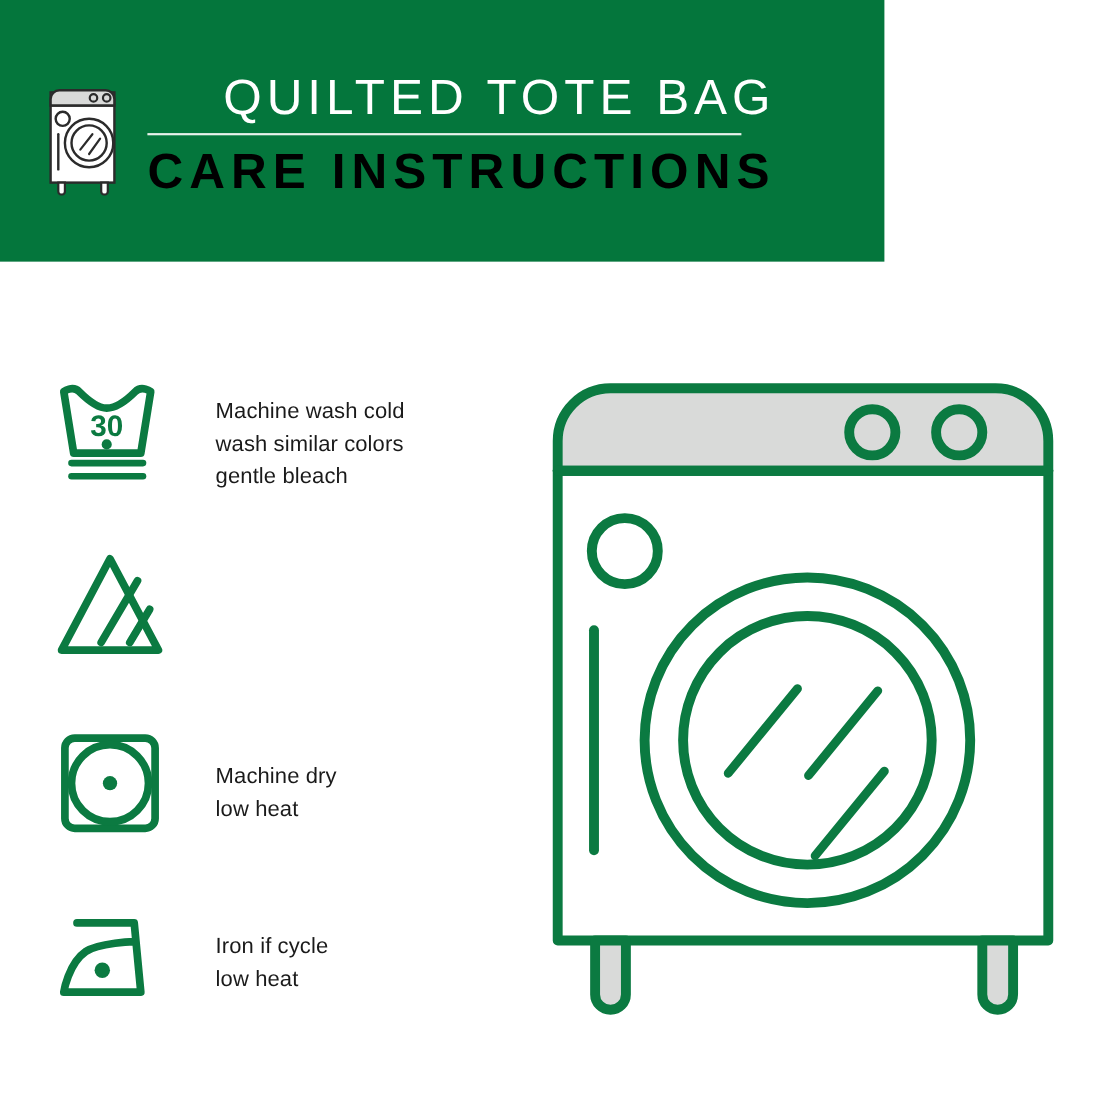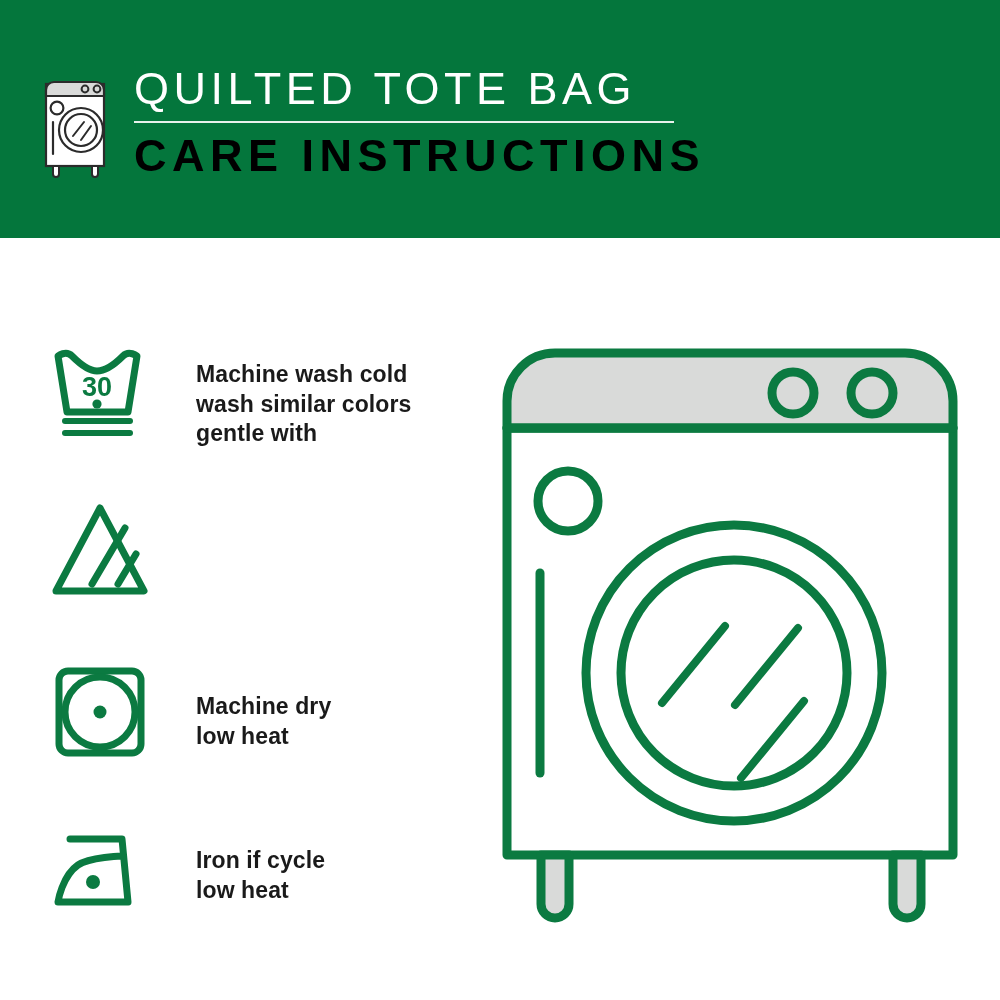--- a/index.html
+++ b/index.html
@@ -13,24 +13,25 @@
     font-family: "Liberation Sans", sans-serif;
     overflow: hidden;
     position: relative;
   }
 
   
   .header {
     position: absolute;
     left: 0;
     top: 0;
-    width: 1000px;
+    width: 804px;
     height: 238px;
     background: #04763c;
     box-sizing: border-box;
+    text-align: right;
   }
   .header-inner {
     position: absolute;
     left: 40px;
     top: 62px;
     display: flex;
     align-items: flex-start;
   }
   .header-icon {
     width: 72px;
@@ -91,23 +92,23 @@
     height: 160px;
   }
   .care-symbol {
     width: 112px;
     height: 110px;
     flex: 0 0 auto;
   }
   .care-text {
     margin-left: 36px;
     color: #1a1a1a;
-    font-size: 23px;
+    font-size: 20px;
     line-height: 29.5px;
-    font-weight: 700;
+    font-weight: 400;
     letter-spacing: 0.1px;
     font-family: "Liberation Sans", sans-serif;
   }
   .care-text .ln { display: block; white-space: nowrap; }
   .care-item.item-wash .care-text { padding-top: 22px; }
   .care-item.item-bleach .care-text { padding-top: 32px; }
   .care-item.item-dry .care-text { padding-top: 34px; }
   .care-item.item-iron .care-text { padding-top: 28px; }
 
   
@@ -174,21 +175,21 @@
           <circle cx="49" cy="66" r="4.6" fill="#0b7a41"></circle>
           <g stroke="#0b7a41" stroke-width="6" stroke-linecap="round">
             <line x1="17" y1="83" x2="82" y2="83"></line>
             <line x1="17" y1="95" x2="82" y2="95"></line>
           </g>
         </svg>
       </div>
       <div class="care-text">
         <span class="ln">Machine wash cold</span>
         <span class="ln">wash similar colors</span>
-        <span class="ln">gentle with</span>
+        <span class="ln">gentle bleach</span>
       </div>
     </div>
 
     <div class="care-item item-bleach">
       <div class="care-symbol">
         <svg viewBox="0 0 112 110" width="112" height="110" xmlns="http://www.w3.org/2000/svg">
           <g fill="none" stroke="#0b7a41" stroke-width="7" stroke-linecap="round" stroke-linejoin="round">
             <path d="M52 10 L96 93 L8 93 Z"></path>
             <line x1="44" y1="86" x2="77" y2="30"></line>
             <line x1="70" y1="86" x2="88" y2="56"></line>

